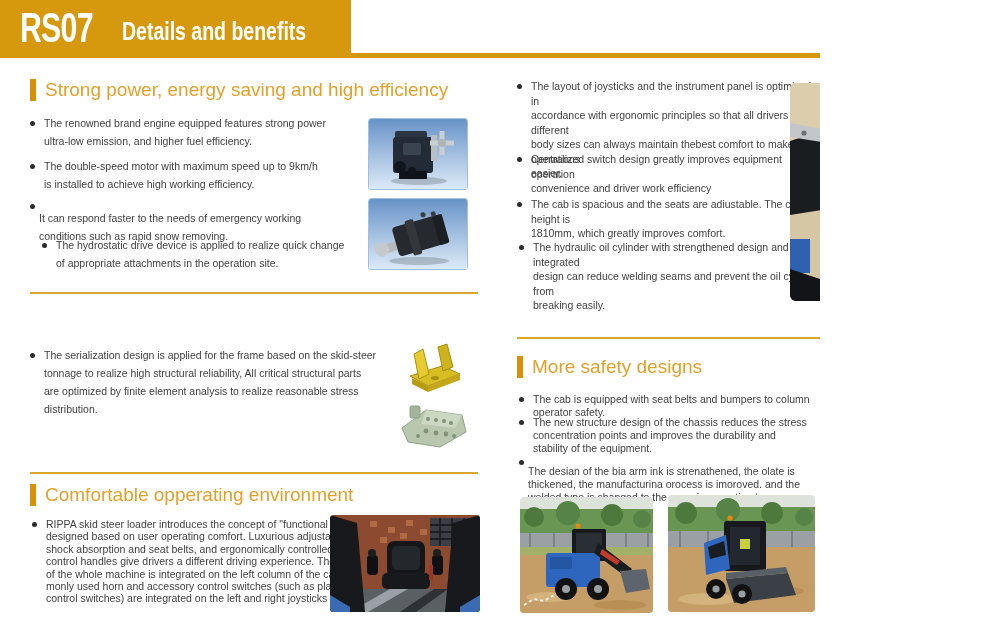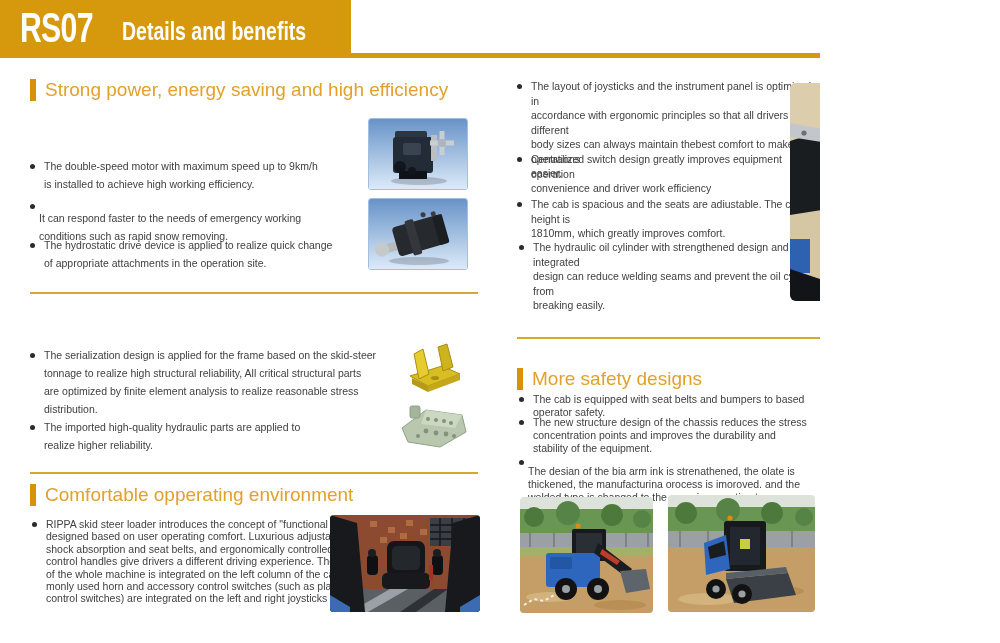--- a/index.html
+++ b/index.html
@@ -47,31 +47,36 @@
   <div class="hdr-block"></div>
   <div class="hdr-strip"></div>
   <div class="hdr-model">RS07</div>
   <div class="hdr-sub">Details and benefits</div>
 
   <div class="sec-title" style="left:30px;top:79px;">
     <span class="sec-bar"></span>
     <span class="sec-text">Strong power, energy saving and high efficiency</span>
   </div>
 
+  <div class="bullet lh18" style="left:30px;top:114px;">
+    <span class="dot"></span>
+    <span class="bullet-text">The renowned brand engine equipped features strong power
+ultra-low emission, and higher fuel efficiency.</span>
+  </div>
   <div class="bullet lh18" style="left:30px;top:157px;">
     <span class="dot"></span>
     <span class="bullet-text">The double-speed motor with maximum speed up to 9km/h
 is installed to achieve high working efficiency.</span>
   </div>
   <div class="bullet lh18" style="left:30px;top:197px;flex-direction:column;">
     <span class="dot"></span>
     <span class="bullet-text">It can respond faster to the needs of emergency working
 conditions such as rapid snow removing.</span>
   </div>
-  <div class="bullet lh18" style="left:30px;top:236px;">
+  <div class="bullet lh18" style="left:42px;top:236px;">
     <span class="dot"></span>
     <span class="bullet-text">The hydrostatic drive device is applied to realize quick change
 of appropriate attachments in the operation site.</span>
   </div>
 
   <span class="photo blue-bordered" style="left:368px;top:118px;">
     <svg width="98" height="70" viewBox="0 0 98 70">
       <defs>
           <linearGradient id="bg1" x1="0" y1="0" x2="0" y2="1">
         <stop offset="0" stop-color="#6893C8"></stop>
@@ -119,25 +124,20 @@
 
   <div class="sep" style="left:30px;top:292px;width:448px;"></div>
 
 
   <div class="bullet lh18" style="left:30px;top:346px;">
     <span class="dot"></span>
     <span class="bullet-text">The serialization design is applied for the frame based on the skid-steer
 tonnage to realize high structural reliability, All critical structural parts
 are optimized by finite element analysis to realize reasonable stress
 distribution.</span>
-  </div>
-  <div class="bullet lh18" style="left:30px;top:418px;">
-    <span class="dot"></span>
-    <span class="bullet-text">The imported high-quality hydraulic parts are applied to
-realize higher reliability.</span>
   </div>
 
   <span class="photo" style="left:402px;top:338px;">
     <svg width="64" height="60" viewBox="0 0 64 60">
       <rect width="64" height="60" fill="#FFFFFF"></rect>
       <polygon points="8,38 40,28 58,36 26,48" fill="#D8BD23" stroke="#A88F12" stroke-width="1"></polygon>
       <polygon points="12,16 21,11 27,36 17,41" fill="#E6CC2E" stroke="#A88F12" stroke-width="1"></polygon>
       <polygon points="36,9 45,6 51,29 41,33" fill="#CDB31D" stroke="#A88F12" stroke-width="1"></polygon>
       <polygon points="10,40 26,48 26,54 10,46" fill="#B79A14"></polygon>
       <polygon points="26,48 58,36 58,42 26,54" fill="#C4A81A"></polygon>
@@ -292,28 +292,28 @@
       </g>
       <g transform="rotate(-18 150 186)">
         <ellipse cx="150" cy="186" rx="42" ry="19" fill="#1B1E21"></ellipse>
         <ellipse cx="146" cy="180" rx="30" ry="10" fill="#2A2E32"></ellipse>
       </g>
     </svg>
   </span>
 
   <div class="sep" style="left:517px;top:337px;width:468px;"></div>
 
-  <div class="sec-title" style="left:517px;top:368px;">
+  <div class="sec-title" style="left:517px;top:356px;">
     <span class="sec-bar"></span>
     <span class="sec-text">More safety designs</span>
   </div>
 
   <div class="bullet lh13" style="left:519px;top:393px;">
     <span class="dot"></span>
-    <span class="bullet-text">The cab is equipped with seat belts and bumpers to based operator safety.</span>
+    <span class="bullet-text">The cab is equipped with seat belts and bumpers to column operator safety.</span>
   </div>
   <div class="bullet lh13" style="left:519px;top:416px;">
     <span class="dot"></span>
     <span class="bullet-text">The new structure design of the chassis reduces the stress concentration points and improves the durability and
 stability of the equipment.</span>
   </div>
   <div class="bullet lh13" style="left:519px;top:456px;flex-direction:column;">
     <span class="dot"></span>
     <span class="bullet-text">The desian of the bia arm ink is strenathened, the olate is thickened, the manufacturina orocess is imoroved. and the
 welded type is changed to the one-piece casting type.</span>

